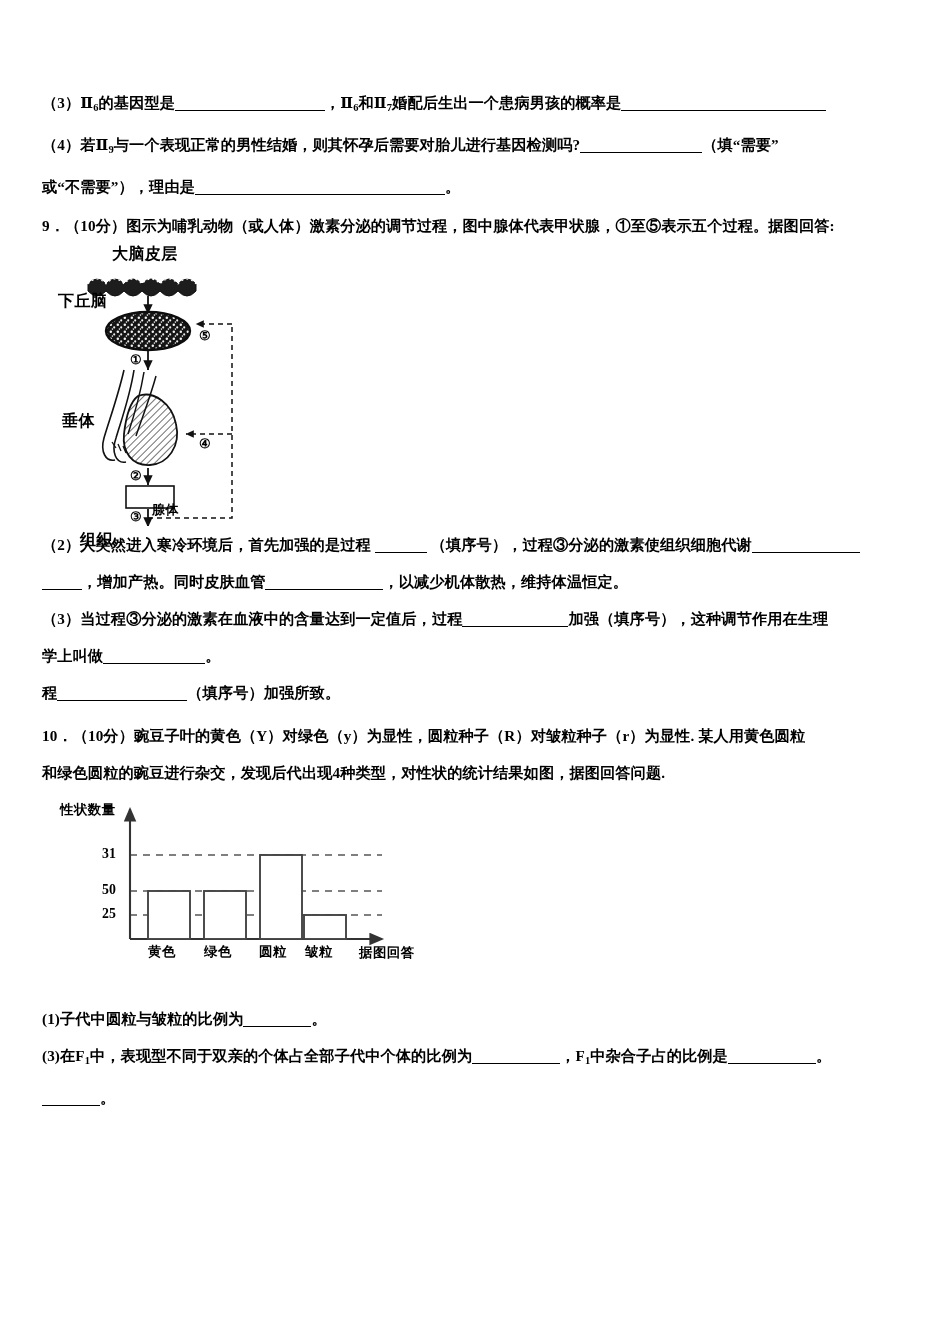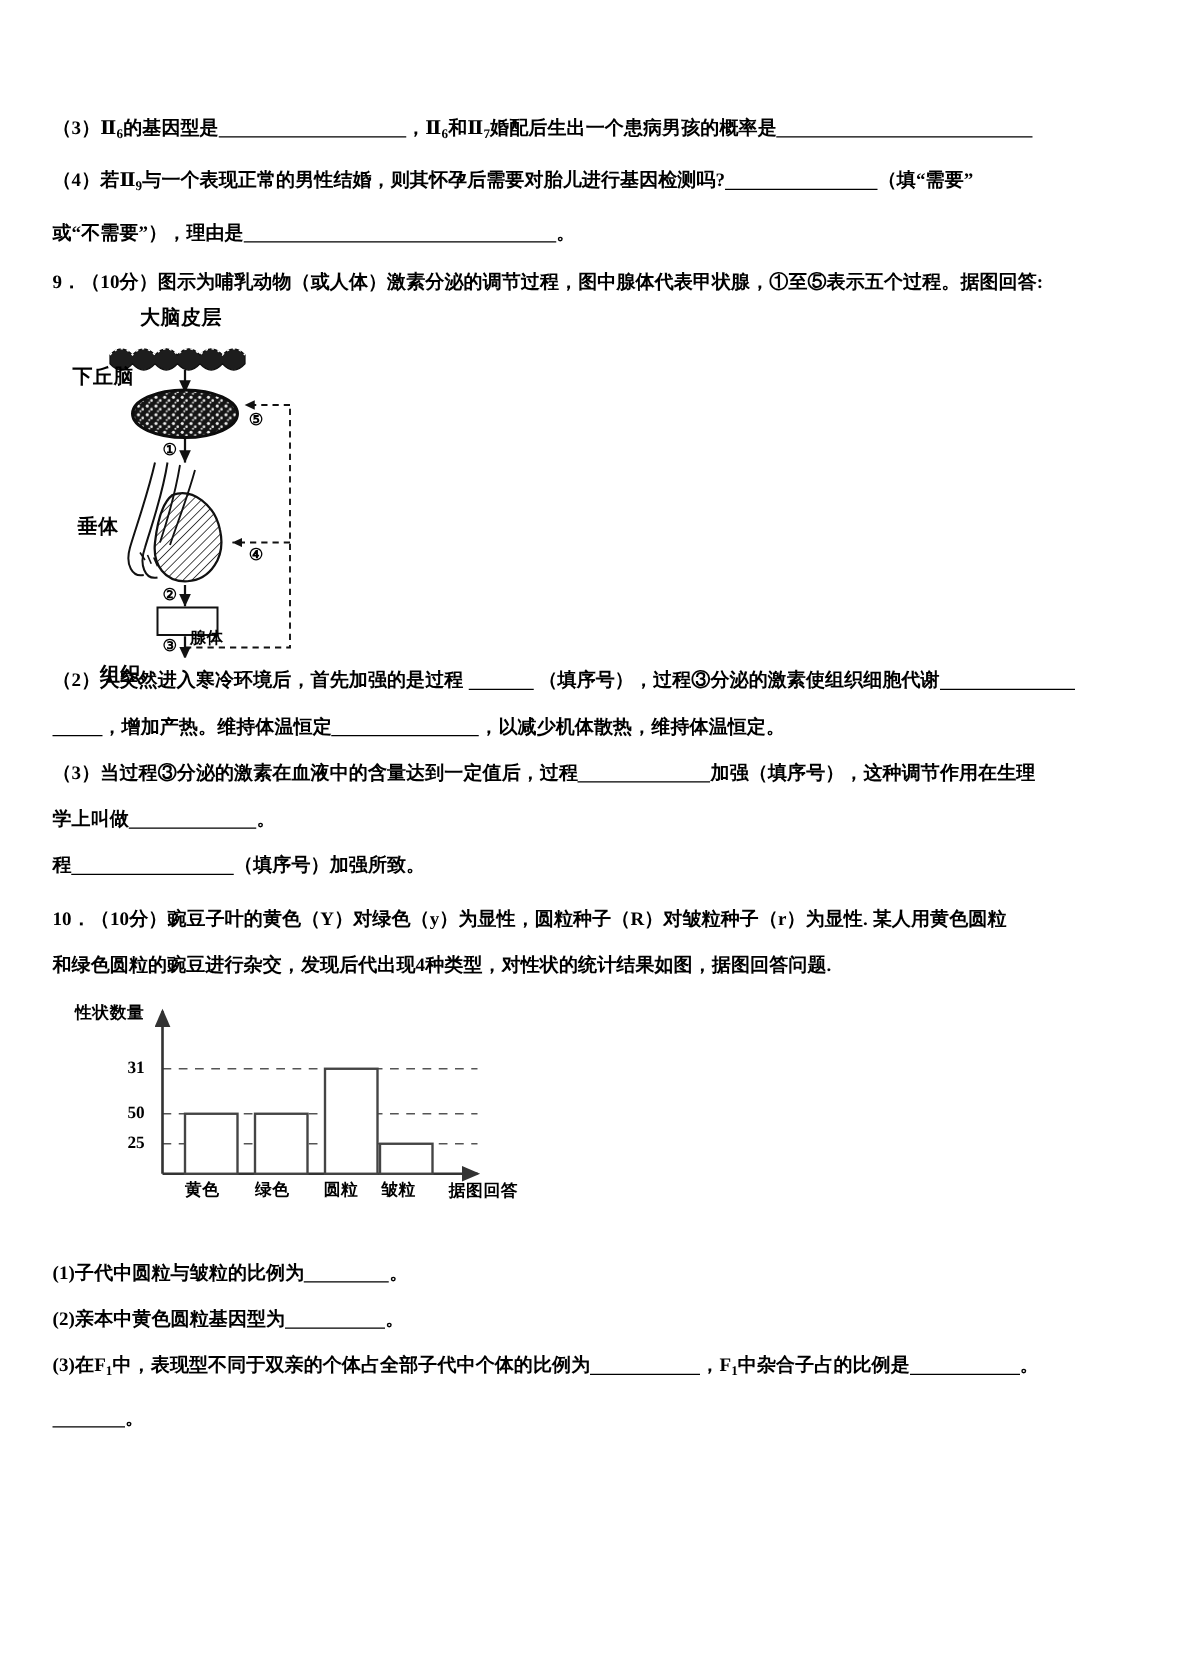--- a/index.html
+++ b/index.html
@@ -176,21 +176,21 @@
     <div class="circnum" style="left:70px; top:263px;">③</div>
     <div class="circnum" style="left:139px; top:190px;">④</div>
     <div class="circnum" style="left:139px; top:82px;">⑤</div>
   </div>
 
 
   <div class="ln">
     <span>（2）</span><span>人突然进入寒冷环境后，首先加强的是过程</span><span class="blank" style="width:52px;margin:0 4px"></span><span>（填序号），过程③分泌的激素使组织细胞代谢</span><span class="blank" style="width:108px"></span>
   </div>
   <div class="ln">
-    <span class="blank" style="width:40px"></span><span>，增加产热。维持体温恒定</span><span class="blank" style="width:118px"></span><span>，以减少机体散热，维持体温恒定。</span>
+    <span class="blank" style="width:40px"></span><span>，增加产热。同时皮肤血管</span><span class="blank" style="width:118px"></span><span>，以减少机体散热，维持体温恒定。</span>
   </div>
 
   <div class="ln">
     <span>（3）</span><span>当过程③分泌的激素在血液中的含量达到一定值后，过程</span><span class="blank" style="width:106px"></span><span>加强（填序号），这种调节作用在生理</span>
   </div>
   <div class="ln">
     <span>学上叫做</span><span class="blank" style="width:102px"></span><span>。</span>
   </div>
 
   <div class="ln">
@@ -239,23 +239,20 @@
     <div class="clab" style="left:96px;  top:140px;">黄色</div>
     <div class="clab" style="left:152px; top:140px;">绿色</div>
     <div class="clab" style="left:207px; top:140px;">圆粒</div>
     <div class="clab" style="left:253px; top:140px;">皱粒</div>
   </div>
 
   <div class="ln" style="margin-top:22px; font-weight:700;">
     <span>(1)</span><span>子代中圆粒与皱粒的比例为</span><span class="blank" style="width:68px"></span><span>。</span>
   </div>
 
-  <div class="ln" style="font-weight:700;">
-    <span>(2)</span><span>亲本中黄色圆粒基因型为</span><span class="blank" style="width:80px"></span><span>。</span>
-  </div>
 
   <div class="ln" style="font-weight:700;">
     <span>(3)</span><span>在F</span><span class="sub">1</span><span>中，表现型不同于双亲的个体占全部子代中个体的比例为</span><span class="blank" style="width:88px"></span><span>，</span><span>F</span><span class="sub">1</span><span>中杂合子占的比例是</span><span class="blank" style="width:88px"></span><span>。</span>
   </div>
 
   <div class="ln" style="font-weight:700;">
     <span class="blank" style="width:58px"></span><span>。</span>
   </div>
 
 </div>

